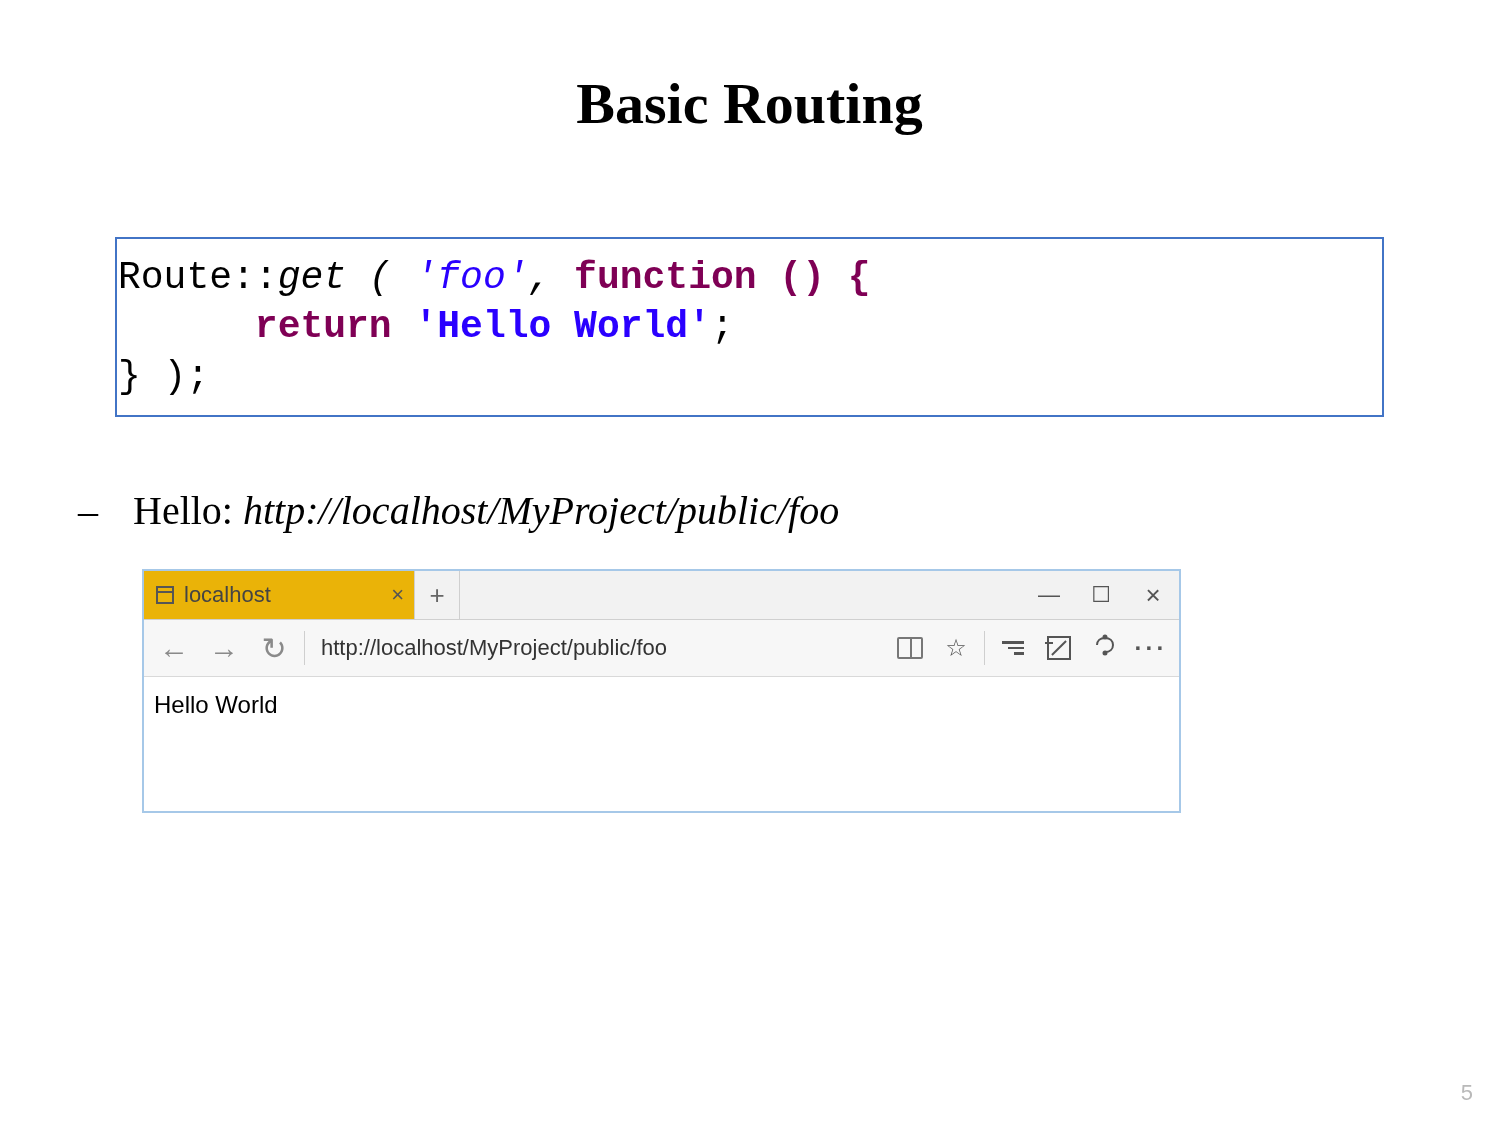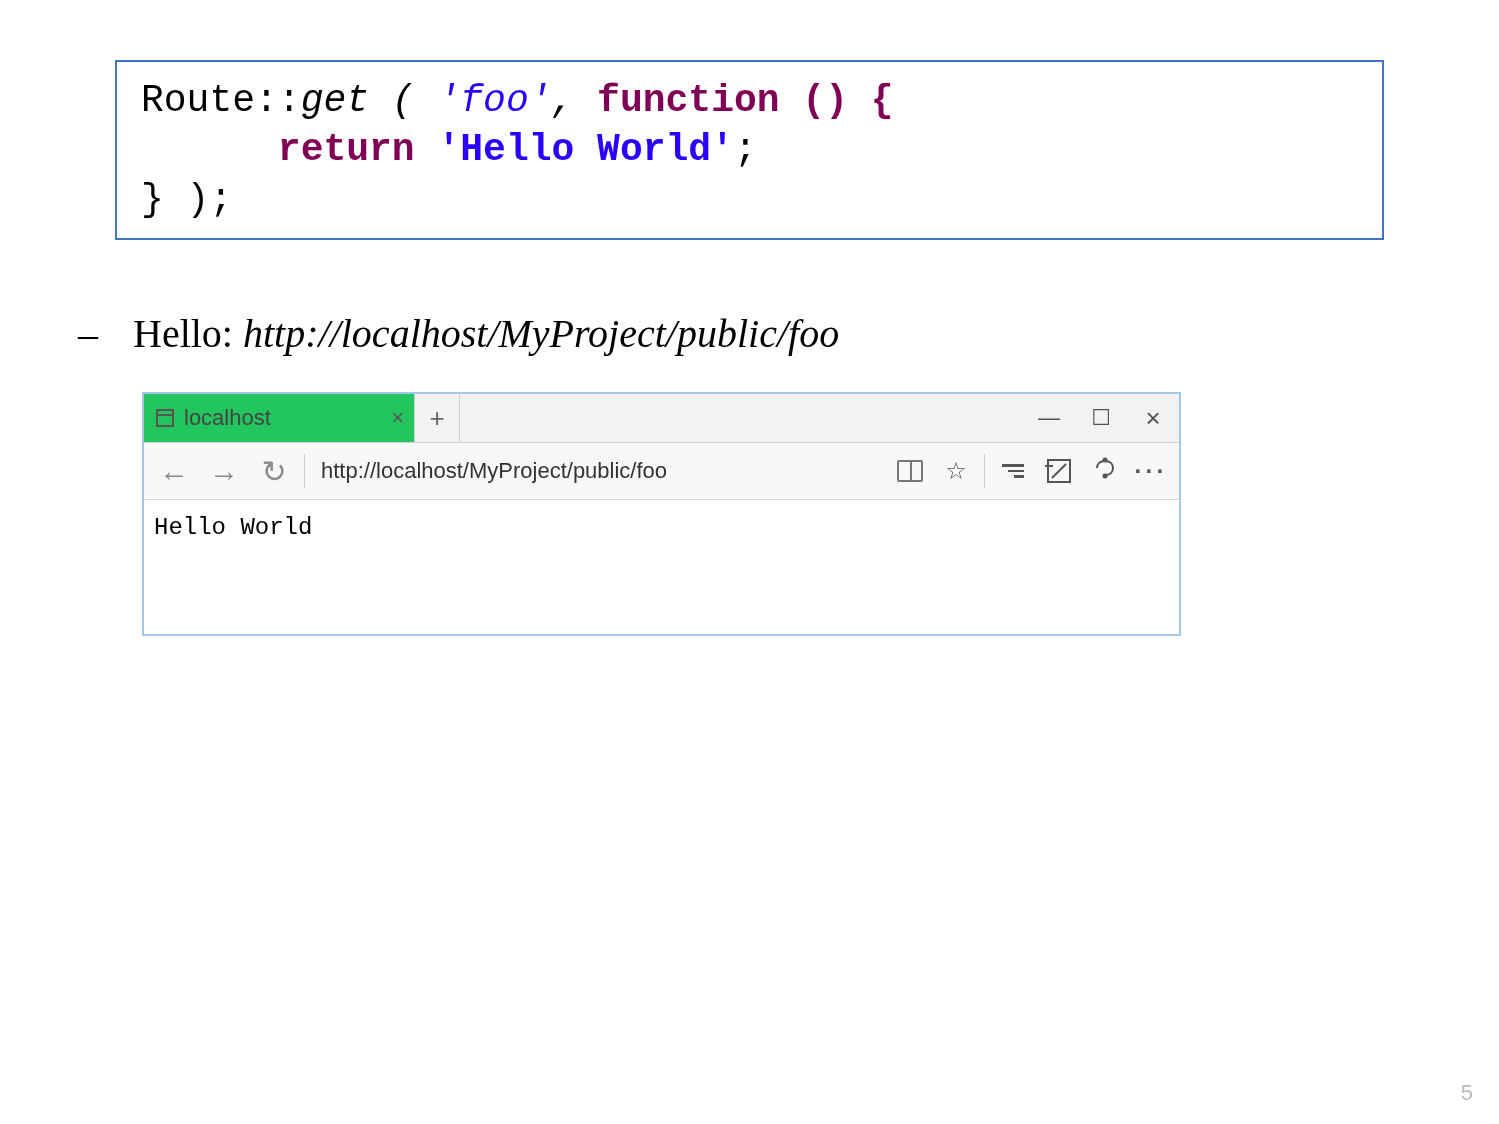--- a/index.html
+++ b/index.html
@@ -18,21 +18,21 @@
   }
   .title {
     text-align: center;
     font-size: 58px;
     font-weight: bold;
     margin-top: 10px;
     margin-bottom: 100px;
   }
   .code-box {
     border: 2px solid #4274c6;
-    padding: 14px 10px 14px 24px;
+    padding: 14px 10px 14px 1px;
     font-family: "Courier New", Courier, monospace;
     font-size: 38px;
     line-height: 1.3;
     margin: 0 25px 70px 25px;
     white-space: pre;
   }
   .tok-black   { color: #000000; }
   .tok-method  { color: #000000; font-style: italic; }
   .tok-string  { color: #2a00ff; font-style: italic; }
   .tok-keyword { color: #7f0055; font-weight: bold; }
@@ -65,21 +65,21 @@
   .tab-row {
     display: flex;
     align-items: stretch;
     height: 48px;
     background: #f2f2f2;
     border-bottom: 1px solid #d0d0d0;
   }
   .tab {
     display: flex;
     align-items: center;
-    background: #22c55e;
+    background: #eab308;
     border-right: 1px solid #cfcfcf;
     padding: 0 8px 0 12px;
     width: 250px;
     color: #444;
   }
   .tab-icon {
     width: 18px; height: 18px;
     border: 2px solid #555;
     margin-right: 10px;
     position: relative;
@@ -179,39 +179,40 @@
     content:""; position:absolute;
     width:20px; height:2px; background:#555;
     transform: rotate(-45deg);
     top:9px; left:0;
   }
   .share-icon svg { width:24px; height:24px; }
   .more-icon { letter-spacing: 3px; font-weight:bold; color:#555; }
 
   .page-body {
     padding: 14px 10px 30px 10px;
-    font-family: Liberation Mono, monospace;
+    font-family: Liberation Sans, sans-serif;
     font-size: 24px;
     min-height: 90px;
   }
 
   .slide-number {
     position: absolute;
     right: 26px;
     bottom: 18px;
     color: #b9b9b9;
     font-family: Arial, sans-serif;
     font-size: 22px;
   }
 </style>
 </head>
 <body>
 
 <div class="slide">
 
+  <div class="title">Basic Routing</div>
 
   <div class="code-box"><span class="tok-black">Route::</span><span class="tok-method">get ( </span><span class="tok-string">'foo'</span><span class="tok-method">, </span><span class="tok-keyword">function () {</span>
 <span class="tok-black">      </span><span class="tok-keyword">return </span><span class="tok-string2">'Hello World'</span><span class="tok-black">;</span>
 <span class="tok-black">} );</span></div>
 
   <div class="bullet-row">
     <div class="bullet-dash">–</div>
     <div>
       <span class="test-label">Hello: </span><span class="test-url">http://localhost/MyProject/public/foo</span>
     </div>

